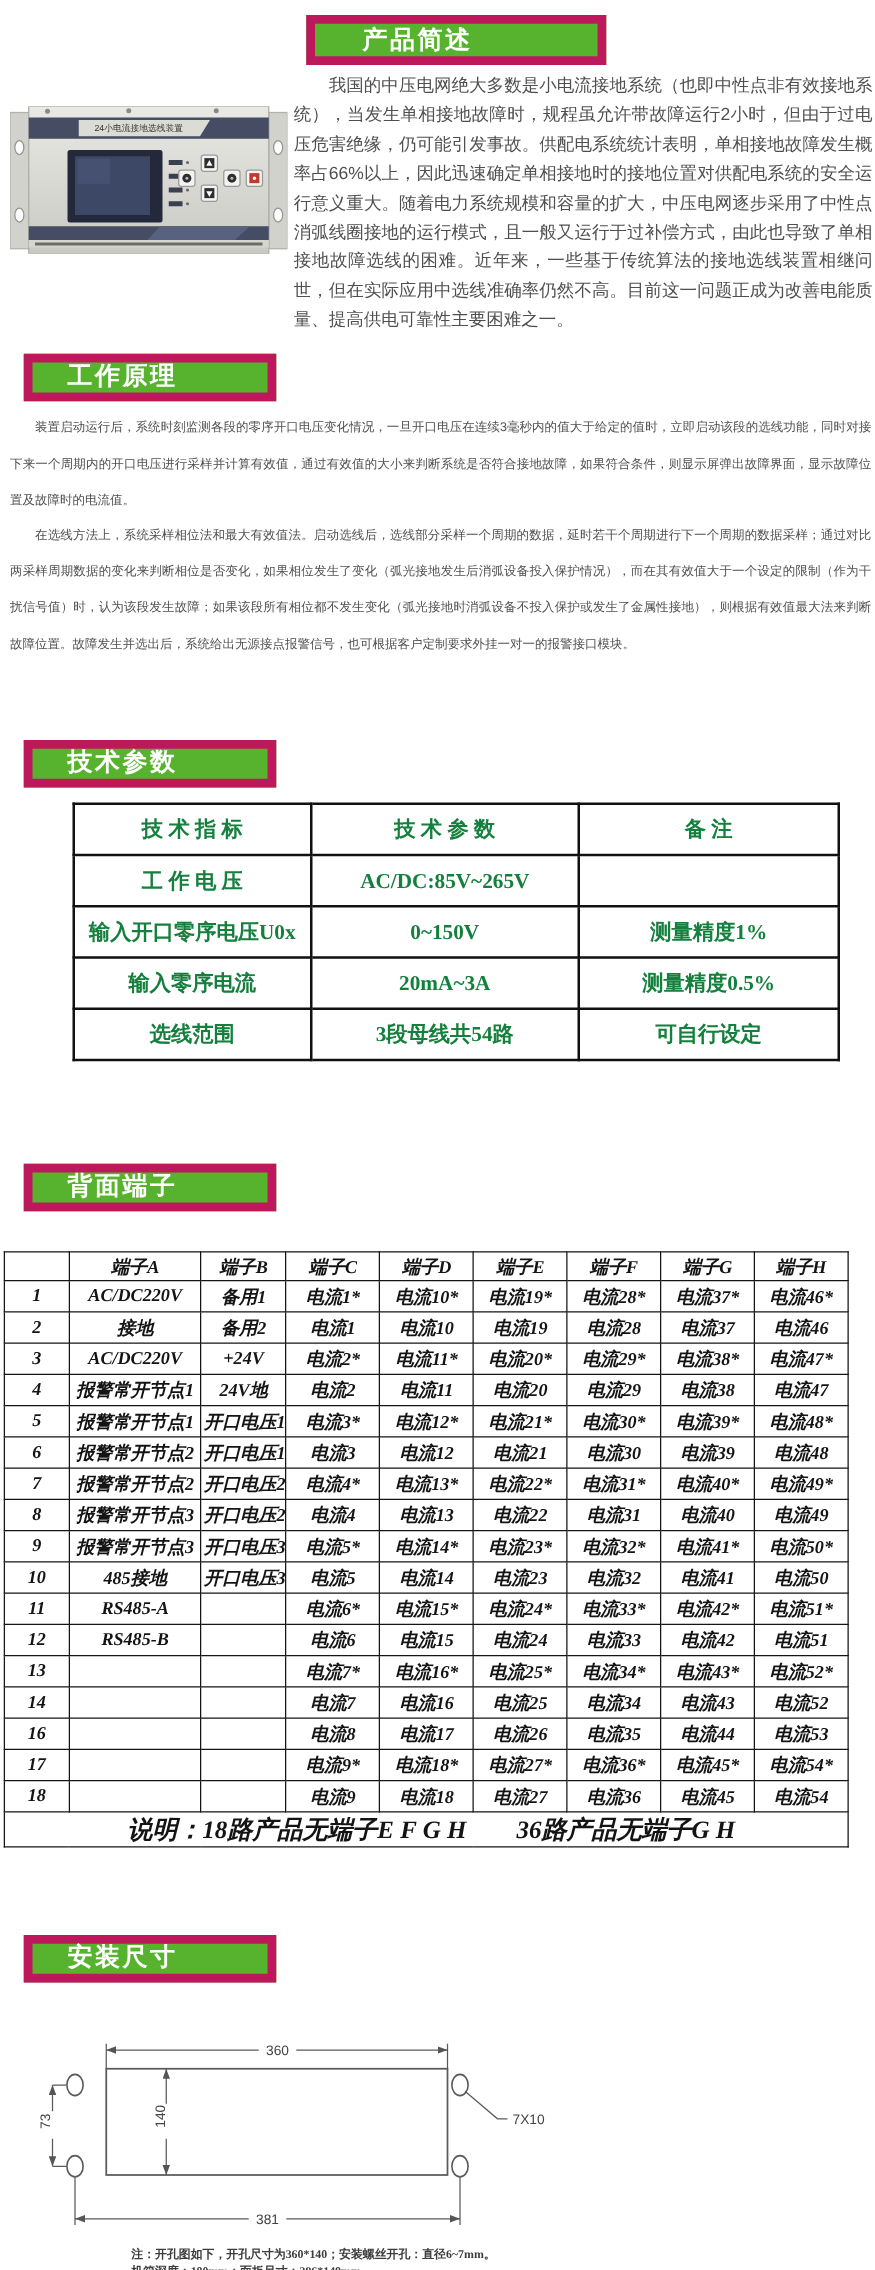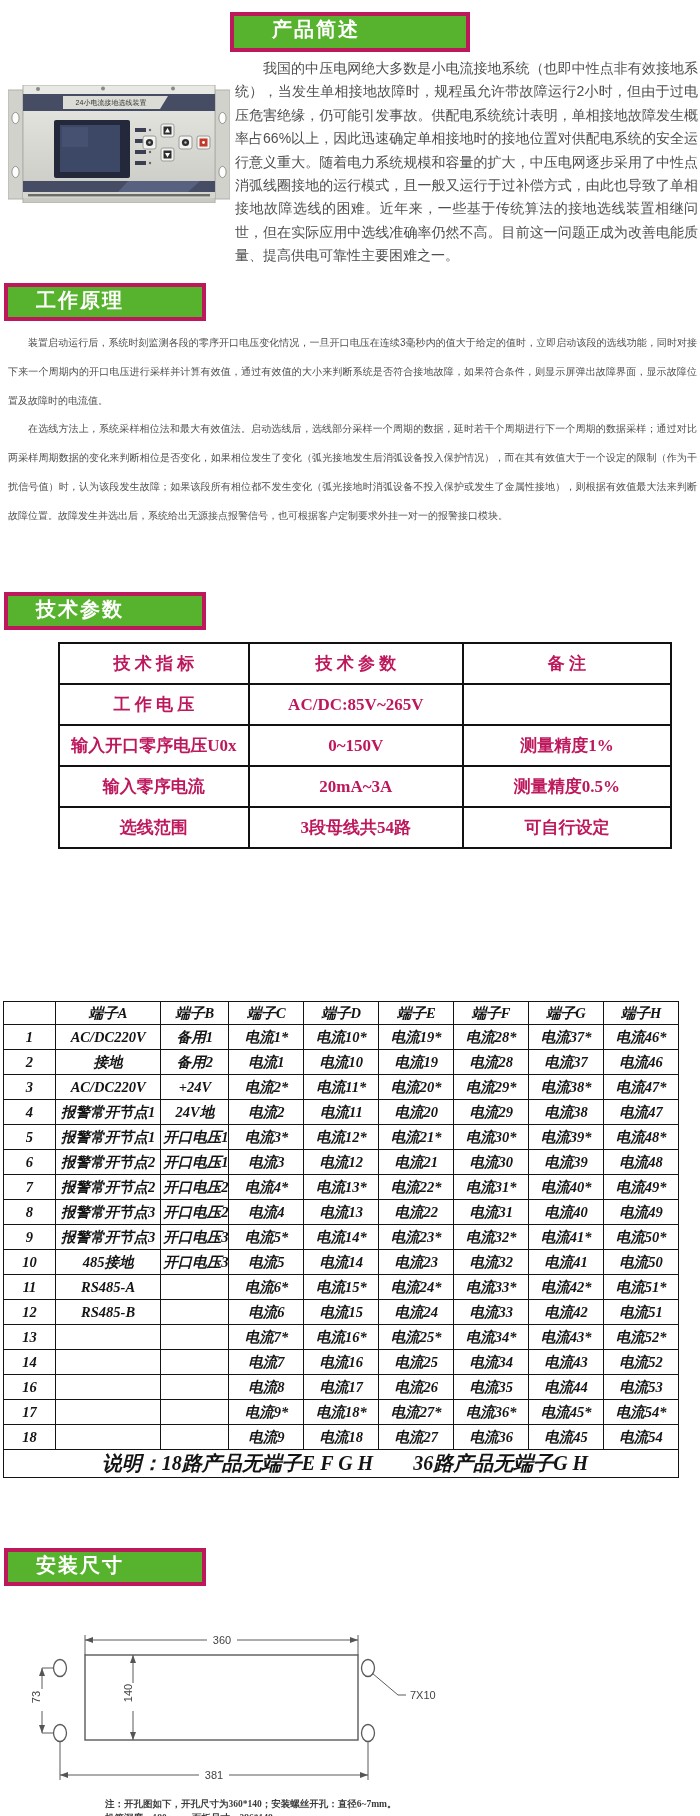--- a/index.html
+++ b/index.html
@@ -1,36 +1,36 @@
 <!DOCTYPE html>
 <html><head>
 <meta charset="utf-8">
 <style>
   html,body{margin:0;padding:0;background:#ffffff;}
   .page{position:relative;width:700px;height:1816px;background:#ffffff;overflow:hidden;
         font-family:"Liberation Sans",sans-serif;}
 
   
-  .banner{position:absolute;box-sizing:border-box;background:#57b32d;border:4px solid #be185d;
+  .banner{position:absolute;box-sizing:border-box;background:#57b32d;border:7px solid #be185d;
           color:#ffffff;font-weight:bold;font-size:20px;letter-spacing:2px;
-          display:flex;align-items:flex-start;font-family:"Liberation Sans",sans-serif;}
+          display:flex;align-items:flex-end;font-family:"Liberation Sans",sans-serif;margin-left:15px;}
   .banner-intro{left:230px;top:12px;width:240px;height:40px;padding-left:38px;}
   .banner-left{left:4px;width:202px;height:38px;padding-left:28px;}
 
   
   .intro-text{position:absolute;left:235px;top:57px;width:463px;margin:0;
               font-size:14px;line-height:23.4px;color:#4f4f4f;text-align:justify;text-indent:2em;}
   .principle{position:absolute;left:8px;top:329px;width:689px;}
   .principle p{margin:0;font-size:10px;line-height:28.8px;color:#4f4f4f;text-align:justify;text-indent:2em;}
 
   
   .tech-table{position:absolute;left:58px;top:642px;width:614px;border-collapse:collapse;
               table-layout:fixed;font-family:"Liberation Serif",serif;}
   .tech-table th,.tech-table td{border:2px solid #111111;height:39px;text-align:center;
-              font-size:17px;font-weight:bold;color:#be185d;padding:0 4px;}
+              font-size:17px;font-weight:bold;color:#15803d;padding:0 4px;}
 
   
   .term-table{position:absolute;left:3px;top:1001px;width:676px;border-collapse:collapse;
               table-layout:fixed;font-family:"Liberation Serif",serif;font-style:italic;}
   .term-table th,.term-table td{border:1.6px solid #141414;height:24px;text-align:center;
               font-size:14.5px;font-weight:bold;color:#141414;padding:0 2px;overflow:hidden;white-space:nowrap;}
   .term-table .note-cell{text-align:center;padding-left:10px;height:27px;font-size:20px;}
   .term-table thead th{height:22px;}
 
   
@@ -159,20 +159,23 @@
           <td>测量精度0.5%</td>
         </tr>
         <tr>
           <td>选线范围</td>
           <td>3段母线共54路</td>
           <td>可自行设定</td>
         </tr>
       </tbody>
     </table>
 
+  <div class="banner banner-left" style="top:931px;">
+    <span>背面端子</span>
+  </div>
   <table class="term-table">
     <colgroup>
       <col style="width:7.7%">
         <col style="width:15.6%">
         <col style="width:10.1%">
       <col style="width:11.1%">
         <col style="width:11.1%">
         <col style="width:11.1%">
       <col style="width:11.1%">
         <col style="width:11.1%">

